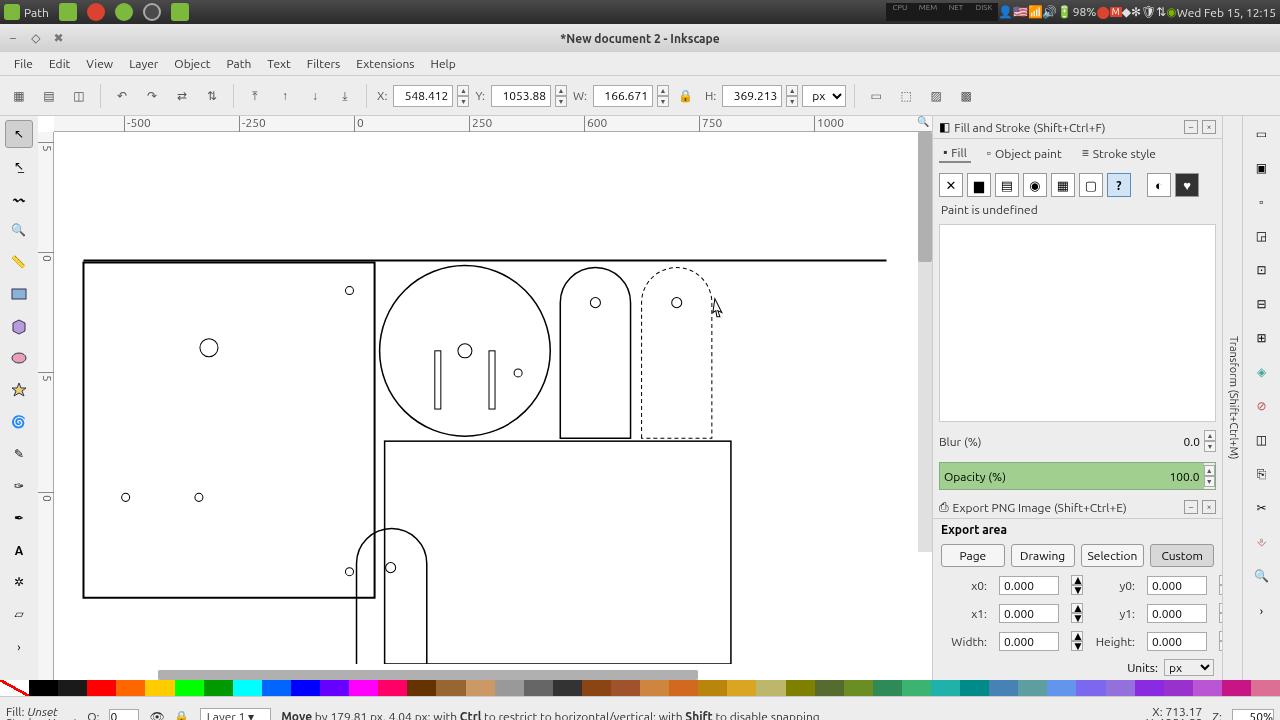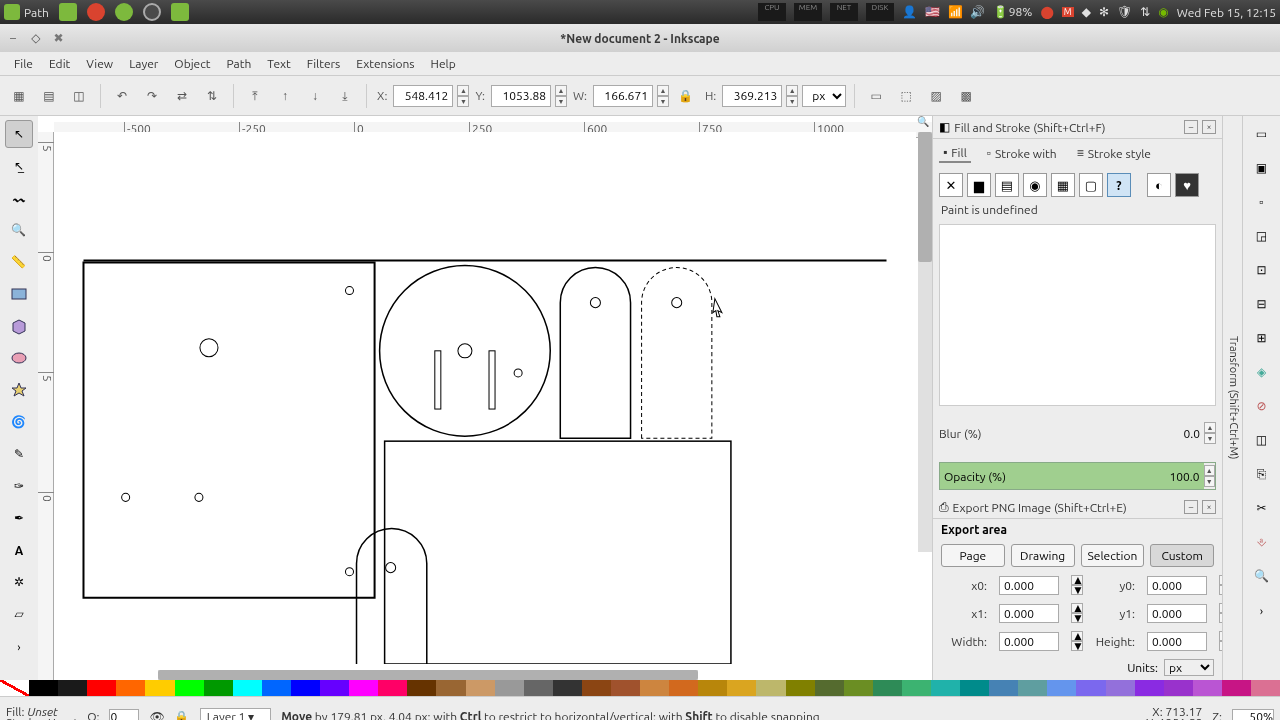--- a/index.html
+++ b/index.html
@@ -1,21 +1,21 @@
 <!DOCTYPE html>
 <html><head>
 <meta charset="utf-8">
 <style>
 * { margin: 0; padding: 0; box-sizing: border-box; font-family: Ubuntu, "Segoe UI", sans-serif; font-size: 12px; }
 body { width: 1280px; height: 720px; overflow: hidden; background: #f0f0f0; position: relative; }
 
 
 .sys-panel { height: 24px; background: linear-gradient(#4a4a4a, #2a2a2a); color: #e0e0e0; display: flex; align-items: center; padding: 0 4px; }
 .sys-left { display: flex; align-items: center; gap: 10px; }
-.sys-right { margin-left: auto; display: flex; align-items: center; gap: 8px; }
+.sys-right { margin-left: auto; display: flex; align-items: center; }
 .menu-btn { display: flex; align-items: center; gap: 4px; }
 .mint { width: 16px; height: 16px; background: #7db93d; border-radius: 3px; }
 .app-dot { width: 18px; height: 18px; border-radius: 3px; }
 .graph { width: 28px; height: 18px; background: #1a1a1a; position: relative; font-size: 8px; color: #888; text-align: center; }
 
 
 .title-bar { height: 28px; background: linear-gradient(#e8e8e8, #d0d0d0); display: flex; align-items: center; padding: 0 6px; color: #3a3a3a; }
 .title-bar .controls span { display: inline-block; width: 14px; text-align: center; color: #555; margin-right: 6px; }
 .title-bar .title { position: absolute; left: 50%; transform: translateX(-50%); font-weight: bold; }
 
@@ -34,21 +34,21 @@
 
 
 .main { display: flex; height: 564px; }
 .toolbox-l { width: 38px; background: #ededed; display: flex; flex-direction: column; align-items: center; padding-top: 4px; gap: 4px; }
 .toolbox-r { width: 38px; background: #ededed; display: flex; flex-direction: column; align-items: center; padding-top: 4px; gap: 6px; border-left: 1px solid #ccc; }
 .tool { width: 28px; height: 28px; display: flex; align-items: center; justify-content: center; border-radius: 3px; }
 .tool.active { background: #d0d0d0; border: 1px solid #999; }
 
 
 .canvas-area { flex: 1; background: #fff; position: relative; overflow: hidden; }
-.ruler-h { position: absolute; top: 6px; left: 16px; right: 0; height: 16px; background: #f5f5f5; border-bottom: 1px solid #aaa; font-size: 9px; color: #555; }
+.ruler-h { position: absolute; top: 0; left: 16px; right: 0; height: 16px; background: #f5f5f5; border-bottom: 1px solid #aaa; font-size: 9px; color: #555; }
 .ruler-h .tick { position: absolute; border-left: 1px solid #888; height: 16px; padding-left: 2px; }
 .ruler-v { position: absolute; top: 16px; left: 0; width: 16px; bottom: 0; background: #f5f5f5; border-right: 1px solid #aaa; font-size: 9px; color: #555; }
 .ruler-v .tick { position: absolute; border-top: 1px solid #888; width: 16px; writing-mode: vertical-rl; padding-top: 2px; }
 .canvas { position: absolute; top: 16px; left: 16px; right: 16px; bottom: 16px; background: #fff; }
 .zoom-corner { position: absolute; top: 0; right: 0; width: 16px; height: 16px; font-size: 10px; text-align: center; }
 .scroll-v { position: absolute; right: 0; top: 16px; width: 14px; height: 420px; background: #e0e0e0; }
 .scroll-v .thumb { position: absolute; top: 0; width: 100%; height: 130px; background: #b0b0b0; border-radius: 2px; }
 .scroll-h { position: absolute; left: 120px; bottom: 0; height: 10px; width: 540px; background: #e0e0e0; }
 .scroll-h .thumb { position: absolute; left: 0; height: 100%; width: 540px; background: #b0b0b0; border-radius: 2px; }
 
@@ -61,21 +61,21 @@
 .panel-header .title { flex: 1; color: #333; }
 .panel-header .pbtn { width: 14px; height: 14px; border: 1px solid #999; font-size: 9px; text-align: center; line-height: 12px; color: #555; }
 .fill-tabs { display: flex; padding: 4px 6px; gap: 12px; }
 .fill-tab { display: flex; align-items: center; gap: 4px; color: #333; padding: 2px 4px; }
 .fill-tab.active { border-bottom: 2px solid #888; }
 .paint-row { display: flex; padding: 6px; gap: 4px; align-items: center; }
 .paint-btn { width: 24px; height: 24px; border: 1px solid #999; background: #fff; display: flex; align-items: center; justify-content: center; font-size: 13px; }
 .paint-btn.active { background: #d0e4f5; border-color: #5a8db8; }
 .paint-msg { padding: 0 8px 8px; color: #333; }
 .panel-spacer { flex: 1; background: #fff; margin: 0 6px; border: 1px solid #ccc; }
-.slider-row { display: flex; align-items: center; padding: 16px 6px; gap: 4px; }
+.slider-row { display: flex; align-items: center; padding: 8px 6px; gap: 4px; }
 .slider-row .lbl { flex: 1; color: #333; }
 .slider-row .val { width: 40px; text-align: right; }
 .opacity-bar { display: flex; align-items: center; margin: 2px 6px 6px; height: 28px; border: 1px solid #8a8; }
 .opacity-fill { background: #a0cf8f; height: 100%; width: 100%; display: flex; align-items: center; padding: 0 4px; justify-content: space-between; }
 
 
 .ex-row { display: flex; gap: 6px; padding: 4px 8px; align-items: center; }
 .ex-btn { flex: 1; border: 1px solid #999; background: #f5f5f5; padding: 4px; text-align: center; border-radius: 3px; }
 .ex-btn.active { background: #d8d8d8; }
 .ex-field { display: flex; align-items: center; gap: 12px; }
@@ -304,21 +304,21 @@
 
   <div class="panels">
     <div class="panel-header">
       <span>◧</span>
       <span class="title">Fill and Stroke (Shift+Ctrl+F)</span>
       <span class="pbtn">–</span>
       <span class="pbtn">×</span>
     </div>
     <div class="fill-tabs">
       <div class="fill-tab active">▪ <span>Fill</span></div>
-      <div class="fill-tab">▫ <span>Stroke with</span></div>
+      <div class="fill-tab">▫ <span>Object paint</span></div>
       <div class="fill-tab">≡ <span>Stroke style</span></div>
     </div>
     <div class="paint-row">
       <div class="paint-btn">✕</div>
       <div class="paint-btn">▆</div>
       <div class="paint-btn">▤</div>
       <div class="paint-btn">◉</div>
       <div class="paint-btn">▦</div>
       <div class="paint-btn">▢</div>
       <div class="paint-btn active">

